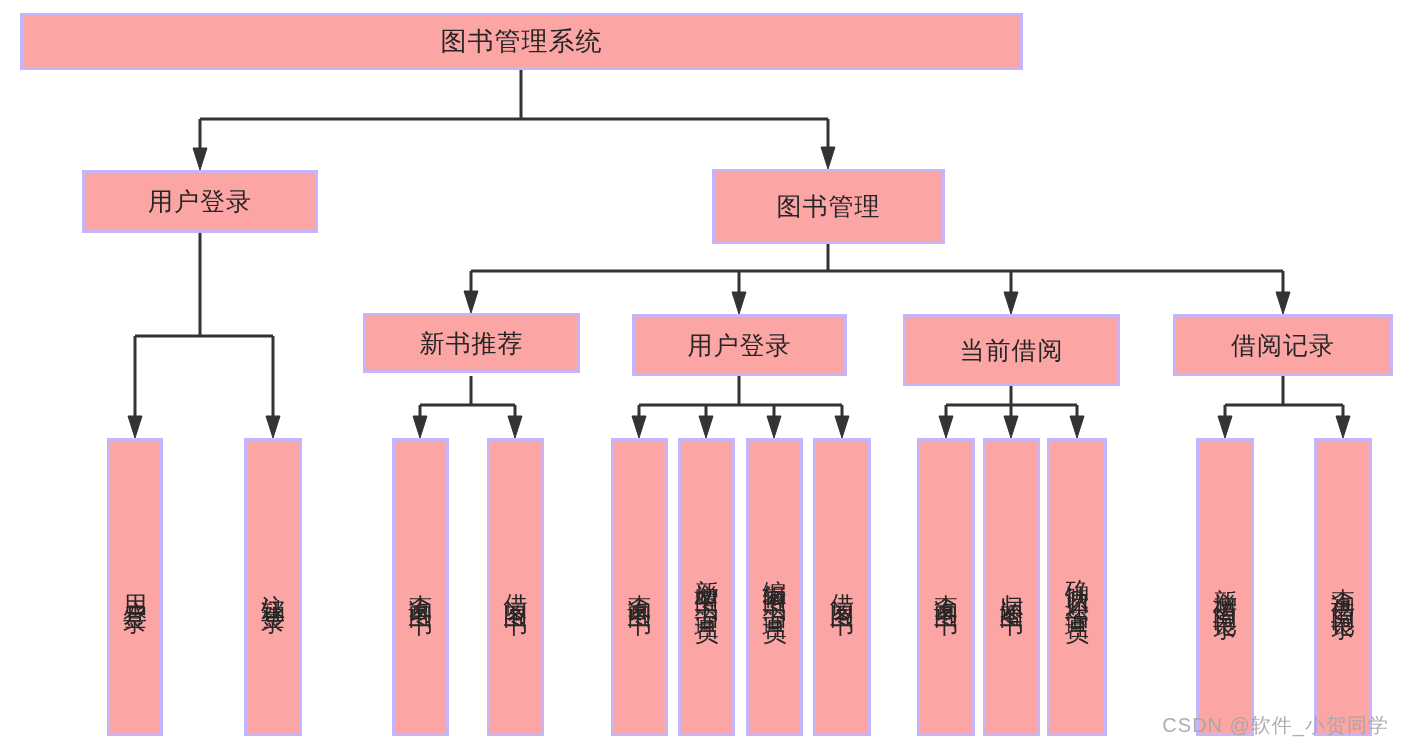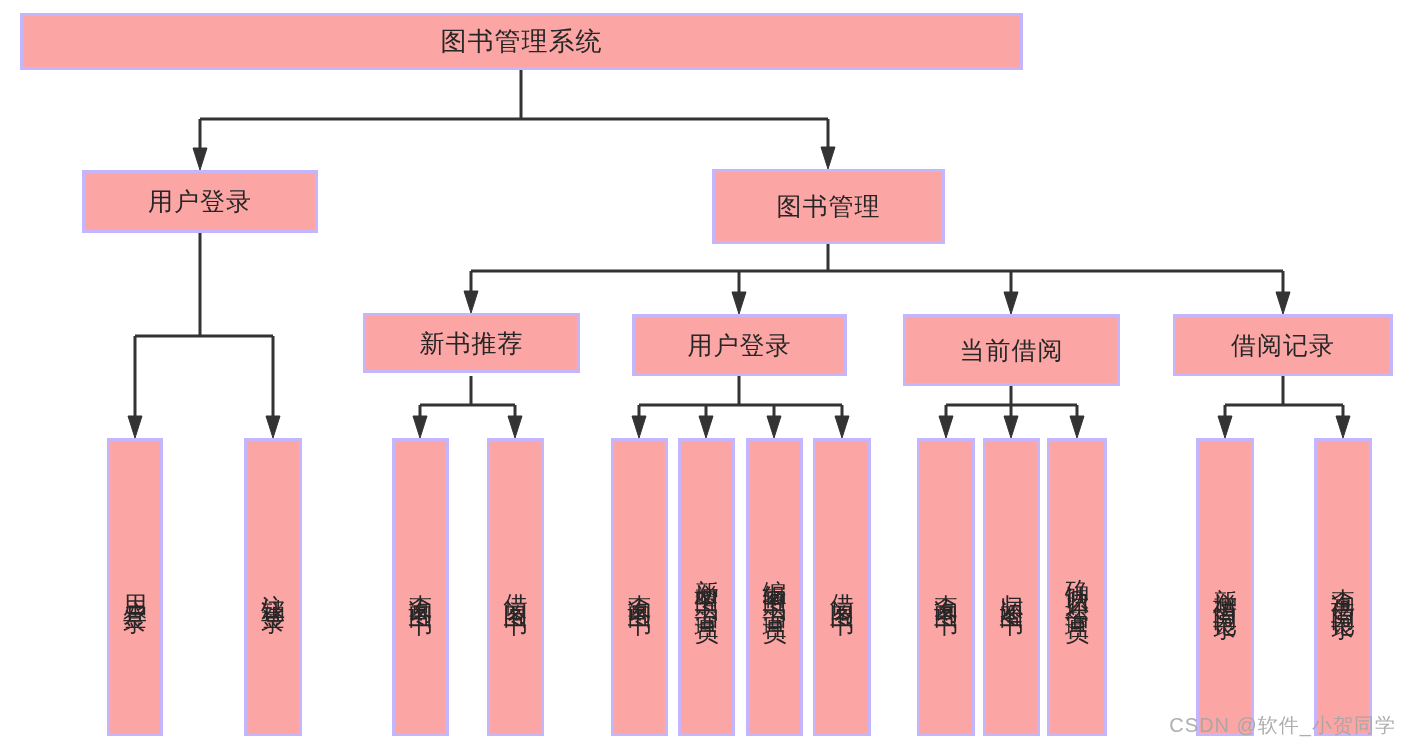--- a/index.html
+++ b/index.html
@@ -30,21 +30,21 @@
     writing-mode:vertical-rl;
     text-orientation:mixed;
     font-size:24px;
     letter-spacing:6px;
     line-height:1;
     white-space:nowrap;
     color:#262626;
   }
   #watermark{
     position:absolute;
-    right:9px;bottom:8px;
+    right:16px;bottom:8px;
     font-size:20px;
     color:rgba(165,165,165,0.9);
     letter-spacing:1px;
     z-index:5;
     white-space:nowrap;
   }
 </style>
 </head>
 <body>
 

